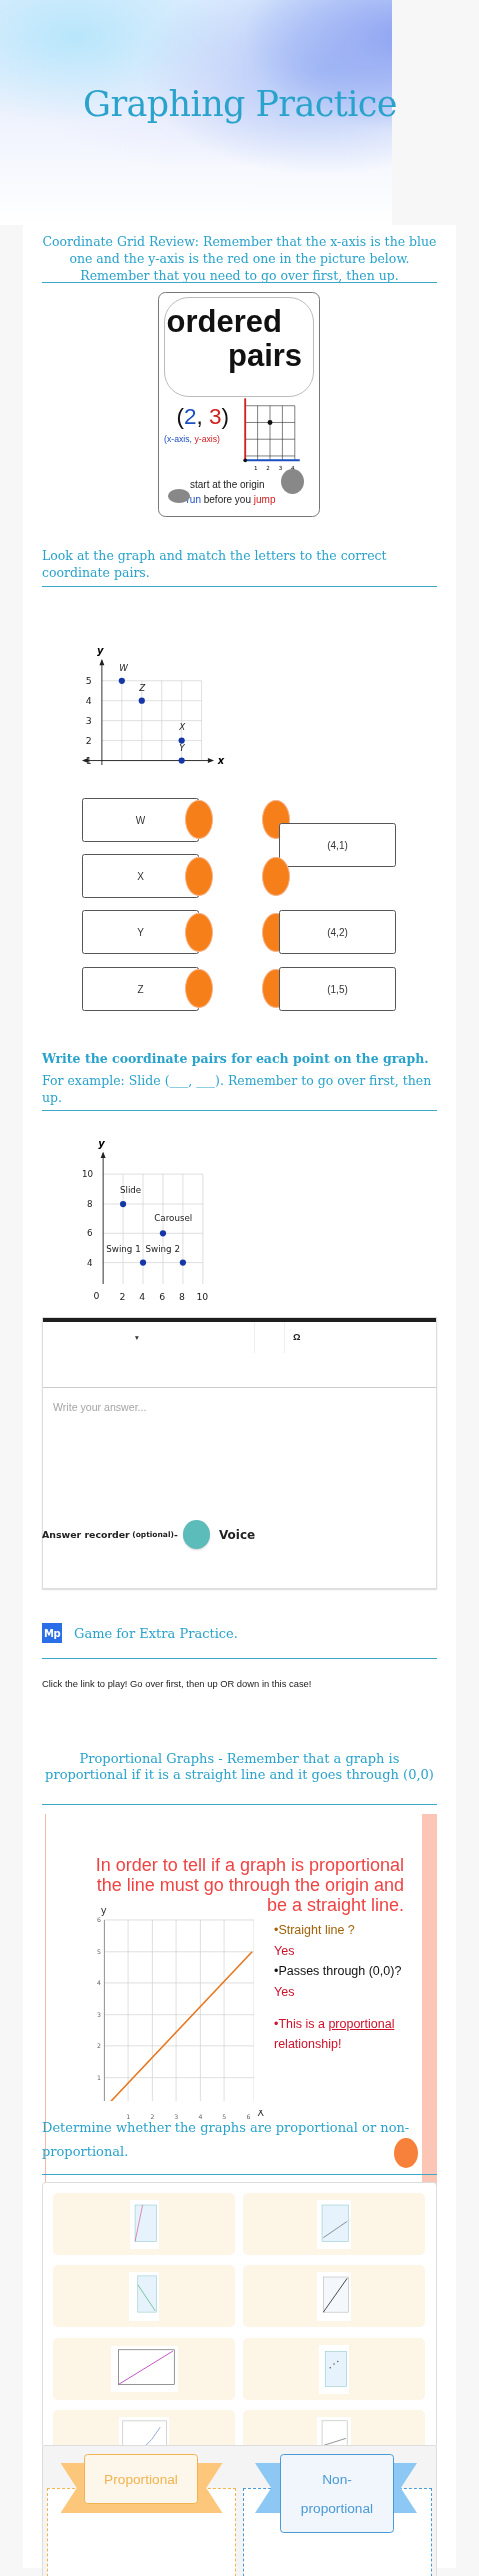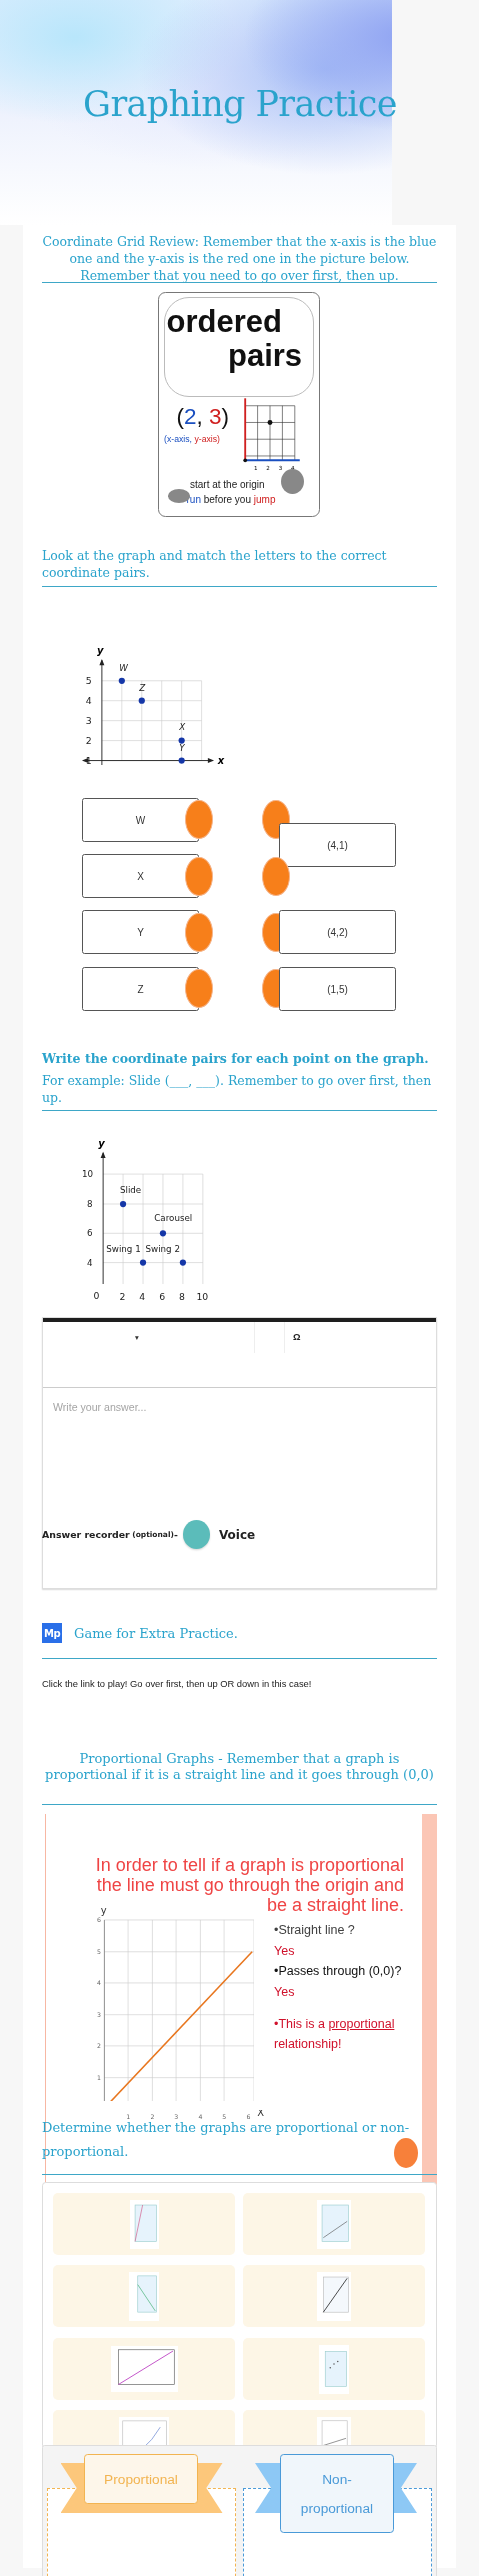--- a/index.html
+++ b/index.html
@@ -287,21 +287,21 @@
         <text x="95" y="14">1</text>
           <text x="134" y="14">2</text>
           <text x="172" y="14">3</text>
           <text x="211" y="14">4</text>
           <text x="249" y="14">5</text>
           <text x="288" y="14">6</text>
       </g>
       <text x="305" y="10" font-size="16" fill="#333">X</text>
     </svg>
     <div style="position:absolute;left:232px;top:106px;font-size:12.5px;line-height:20.6px;">
-      <div style="color:#404040;">•Straight line ?</div>
+      <div style="color:#a16207;">•Straight line ?</div>
       <div style="color:#d0112b;">Yes</div>
       <div style="color:#111;">•Passes through (0,0)?</div>
       <div style="color:#d0112b;">Yes</div>
       <div style="color:#d0112b;margin-top:11.2px;width:137px;">
         <span>•This is a </span><span style="text-decoration:underline;">proportional</span><span> relationship!</span>
       </div>
     </div>
     <div style="position:absolute;left:352px;top:324px;width:24px;height:30px;border-radius:50%;background:#f7803a;"></div>
   </div>
 

